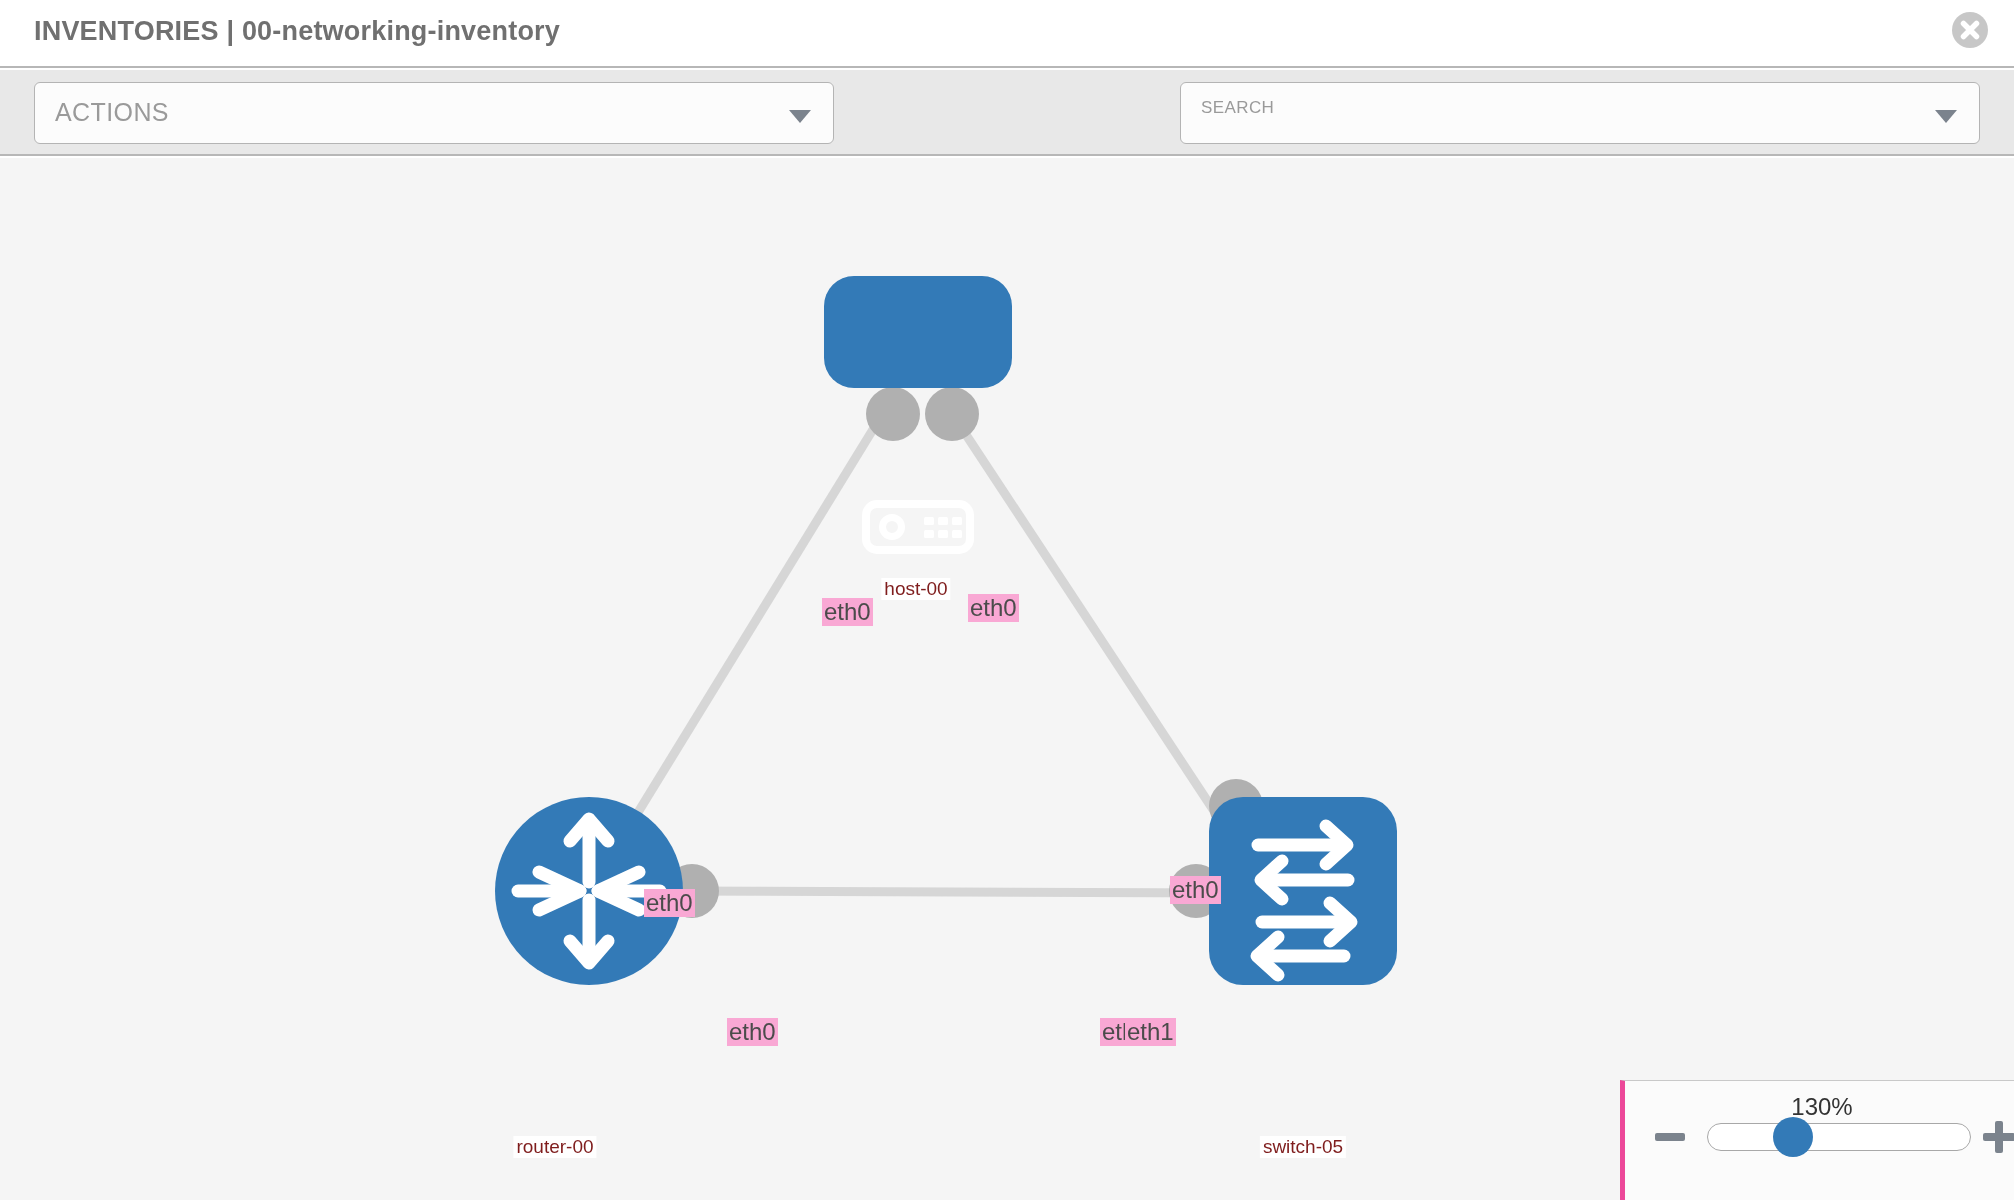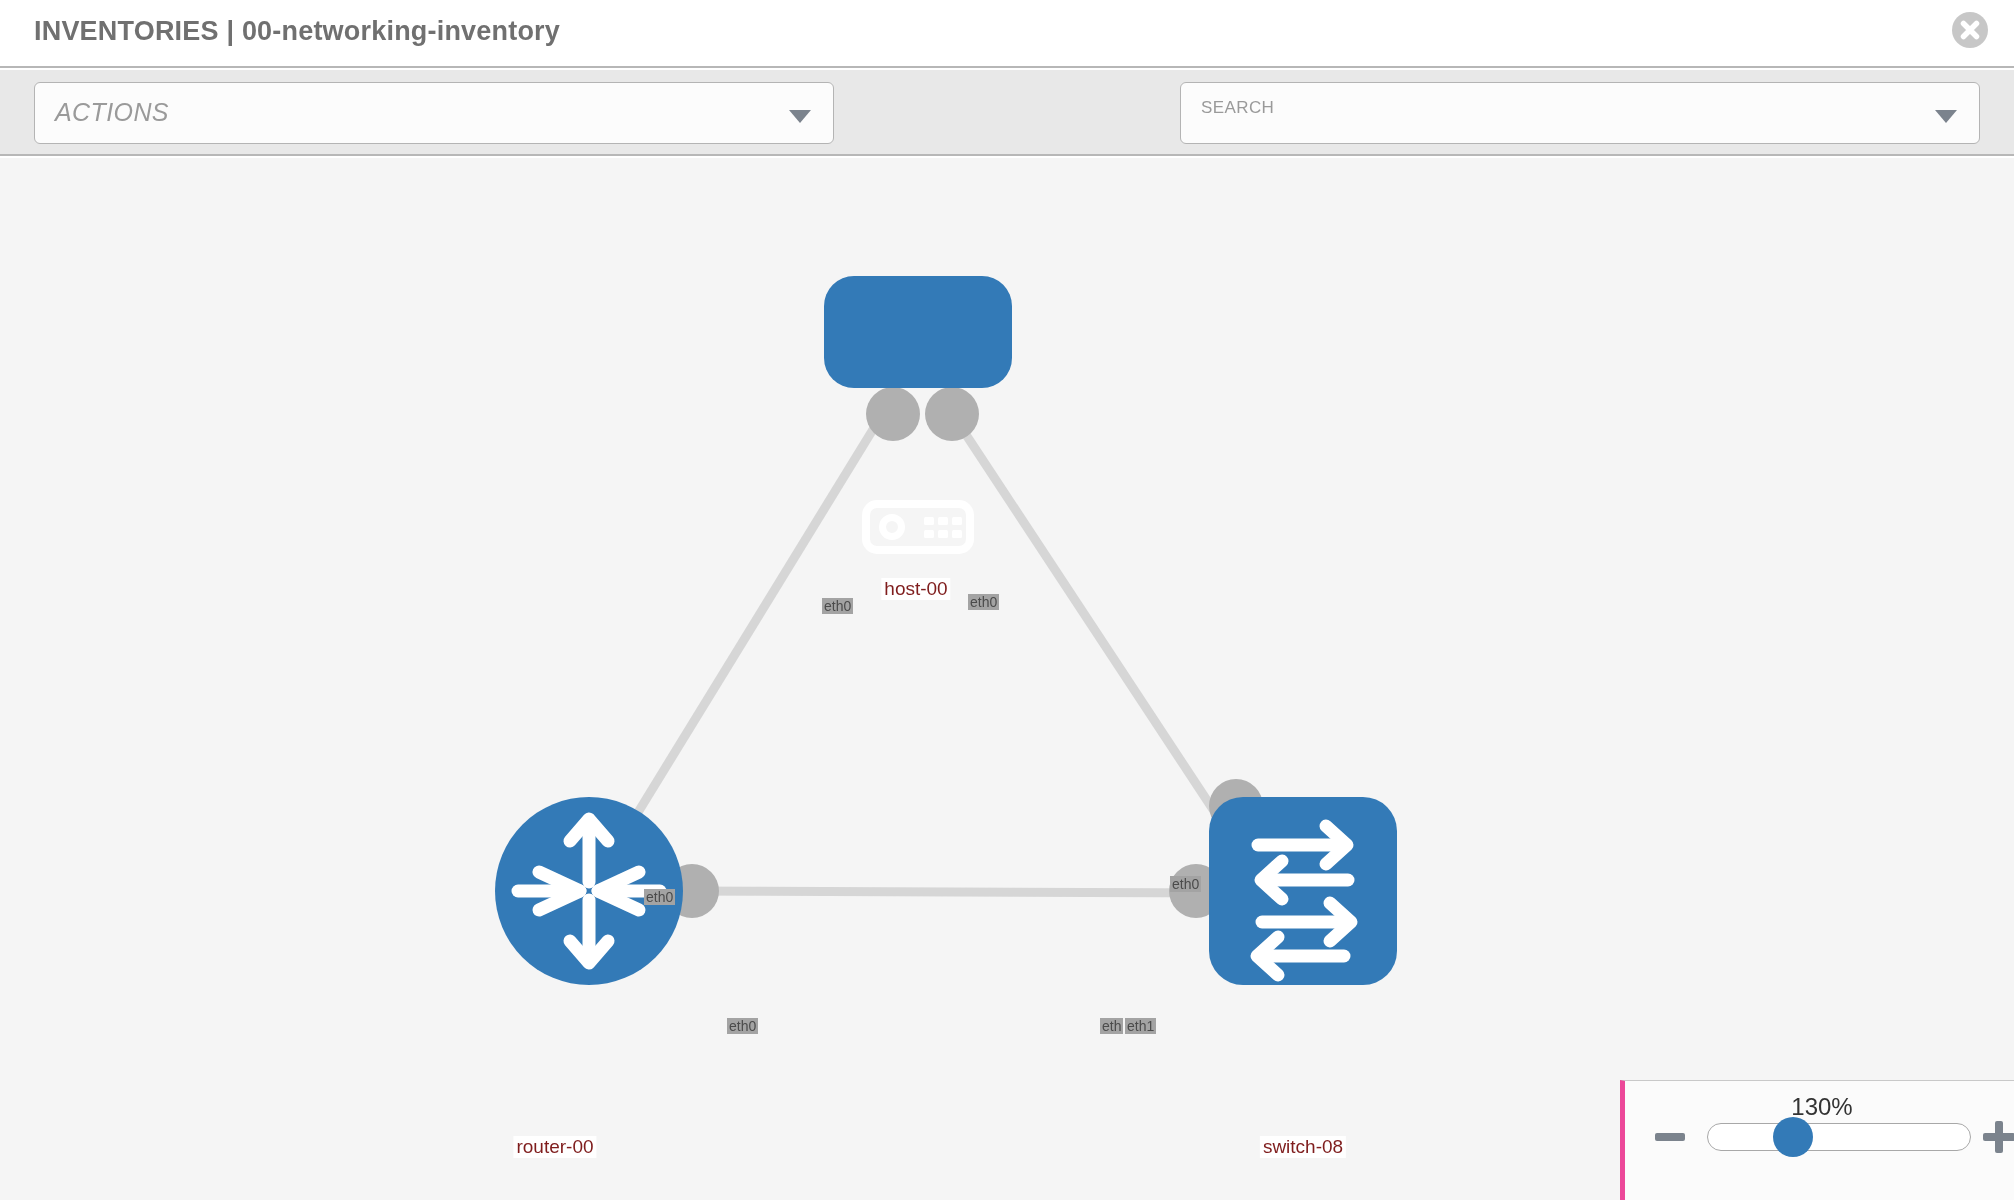--- a/index.html
+++ b/index.html
@@ -48,21 +48,20 @@
     background: #e8e8e8;
     border-bottom: 2px solid #b7b7b7;
   }
   .actions-select {
     position: absolute;
     left: 34px; top: 12px;
     width: 800px; height: 62px;
     background: #fcfcfc;
     border: 1px solid #b4b4b4;
     border-radius: 6px;
-    font-style: italic;
   }
   .actions-label {
     position: absolute;
     left: 20px; top: 15px;
     font-size: 25px;
     color: #9a9a9a;
     letter-spacing: 0.4px;
   }
   .caret {
     position: absolute;
@@ -117,23 +116,23 @@
     position: absolute;
     font-size: 19px;
     color: #7f1d1d;
     background: #ffffff;
     padding: 0 3px;
     white-space: nowrap;
     transform: translateX(-50%);
   }
   .edge-label {
     position: absolute;
-    font-size: 14px;
+    font-size: 24px;
     color: #4b4b4b;
-    background: #a3a3a3;
+    background: #f9a8d4;
     padding: 0 2px;
     white-space: nowrap;
   }
 
   
   .zoom-widget {
     position: absolute;
     left: 1620px; top: 1080px;
     width: 394px; height: 120px;
     background: #fbfbfb;
@@ -297,21 +296,21 @@
           <path d="M1330 745 L1351 764 L1330 783"></path>
 
           <path d="M1344 798 L1258 798"></path>
           <path d="M1278 779 L1257 798 L1278 817"></path>
         </g>
       </g>
     </svg>
 
     <div class="node-label" style="left:916px; top:420px;">host-00</div>
     <div class="node-label" style="left:555px; top:978px;">router-00</div>
-    <div class="node-label" style="left:1303px; top:978px;">switch-08</div>
+    <div class="node-label" style="left:1303px; top:978px;">switch-05</div>
 
     <div class="edge-label" style="left:822px; top:440px;">eth0</div>
     <div class="edge-label" style="left:968px; top:436px;">eth0</div>
     <div class="edge-label" style="left:644px; top:731px;">eth0</div>
     <div class="edge-label" style="left:1170px; top:718px;">eth0</div>
     <div class="edge-label" style="left:727px; top:860px;">eth0</div>
     <div class="edge-label" style="left:1100px; top:860px;">eth</div>
     <div class="edge-label" style="left:1125px; top:860px;">eth1</div>
   </div>
 

